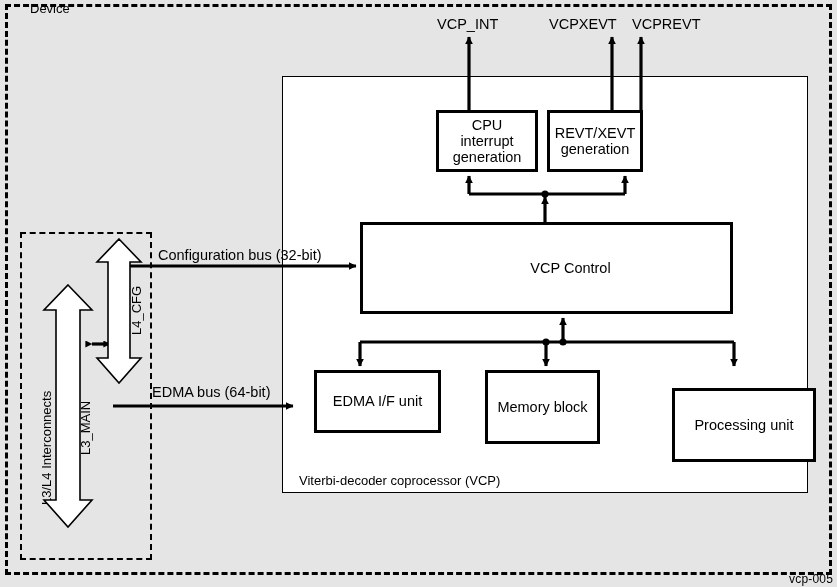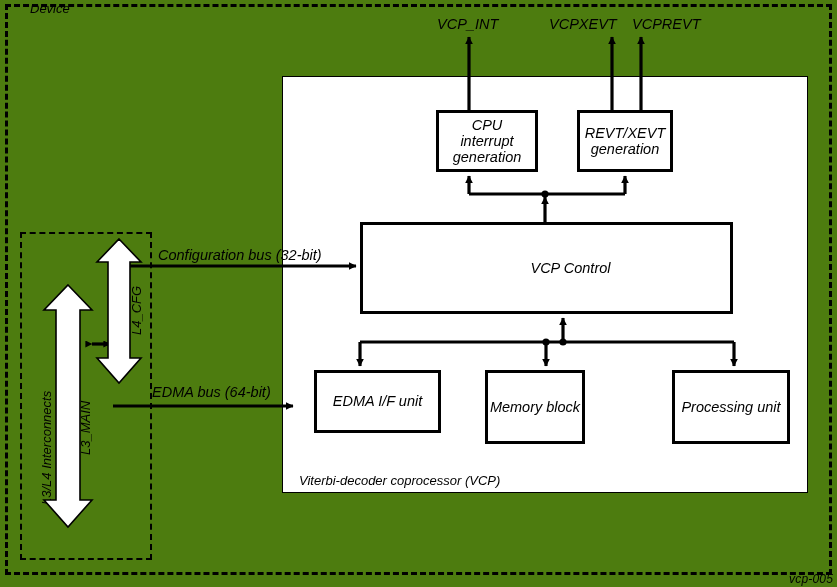--- a/index.html
+++ b/index.html
@@ -9,23 +9,22 @@
     background: #ffffff;
   }
   body {
     font-family: "Liberation Sans", sans-serif;
     color: #000000;
   }
   #canvas {
     position: relative;
     width: 837px;
     height: 587px;
-    background: #4d7c0f;
+    background: #e5e5e5;
     overflow: hidden;
-    font-style: italic;
   }
   
   .abs { position: absolute; box-sizing: border-box; }
 
   
   .device-border {
     border: 3px dashed #000;
   }
   .interconnect-border {
     border: 2px dashed #000;
@@ -93,38 +92,38 @@
 
   <div class="abs lbl lbl-15" style="left:158px; top:247px;">Configuration bus (32-bit)</div>
   <div class="abs lbl lbl-15" style="left:152px; top:384px;">EDMA bus (64-bit)</div>
 
   <div class="abs unit-box lbl-15" style="left:436px; top:110px; width:102px; height:62px;">
     <span style="white-space:pre-line;">CPU
 interrupt
 generation</span>
   </div>
 
-  <div class="abs unit-box lbl-15" style="left:577px; top:110px; width:96px; height:62px;">
+  <div class="abs unit-box lbl-15" style="left:547px; top:110px; width:96px; height:62px;">
     <span style="white-space:pre-line;">REVT/XEVT
 generation</span>
   </div>
 
   <div class="abs unit-box lbl-15" style="left:360px; top:222px; width:373px; height:92px;padding-left:48px;">
     <span>VCP Control</span>
   </div>
 
   <div class="abs unit-box lbl-15" style="left:314px; top:370px; width:127px; height:63px;">
     <span>EDMA I/F unit</span>
   </div>
 
-  <div class="abs unit-box lbl-15" style="left:485px; top:370px; width:100px; height:74px;">
+  <div class="abs unit-box lbl-15" style="left:485px; top:370px; width:115px; height:74px;">
     <span>Memory block</span>
   </div>
 
-  <div class="abs unit-box lbl-15" style="left:672px; top:370px; width:118px; height:74px;">
+  <div class="abs unit-box lbl-15" style="left:672px; top:388px; width:144px; height:74px;">
     <span>Processing unit</span>
   </div>
 
   <div class="abs watermark" style="left:789px; top:572px;">vcp-005</div>
 
   <svg id="wires" viewBox="0 0 837 587" xmlns="http://www.w3.org/2000/svg">
     <defs>
       <marker id="ah" markerWidth="9" markerHeight="9" refX="7.4" refY="4" orient="auto" markerUnits="userSpaceOnUse">
         <path d="M0,0 L8,4 L0,8 z" fill="#000"></path>
       </marker>

